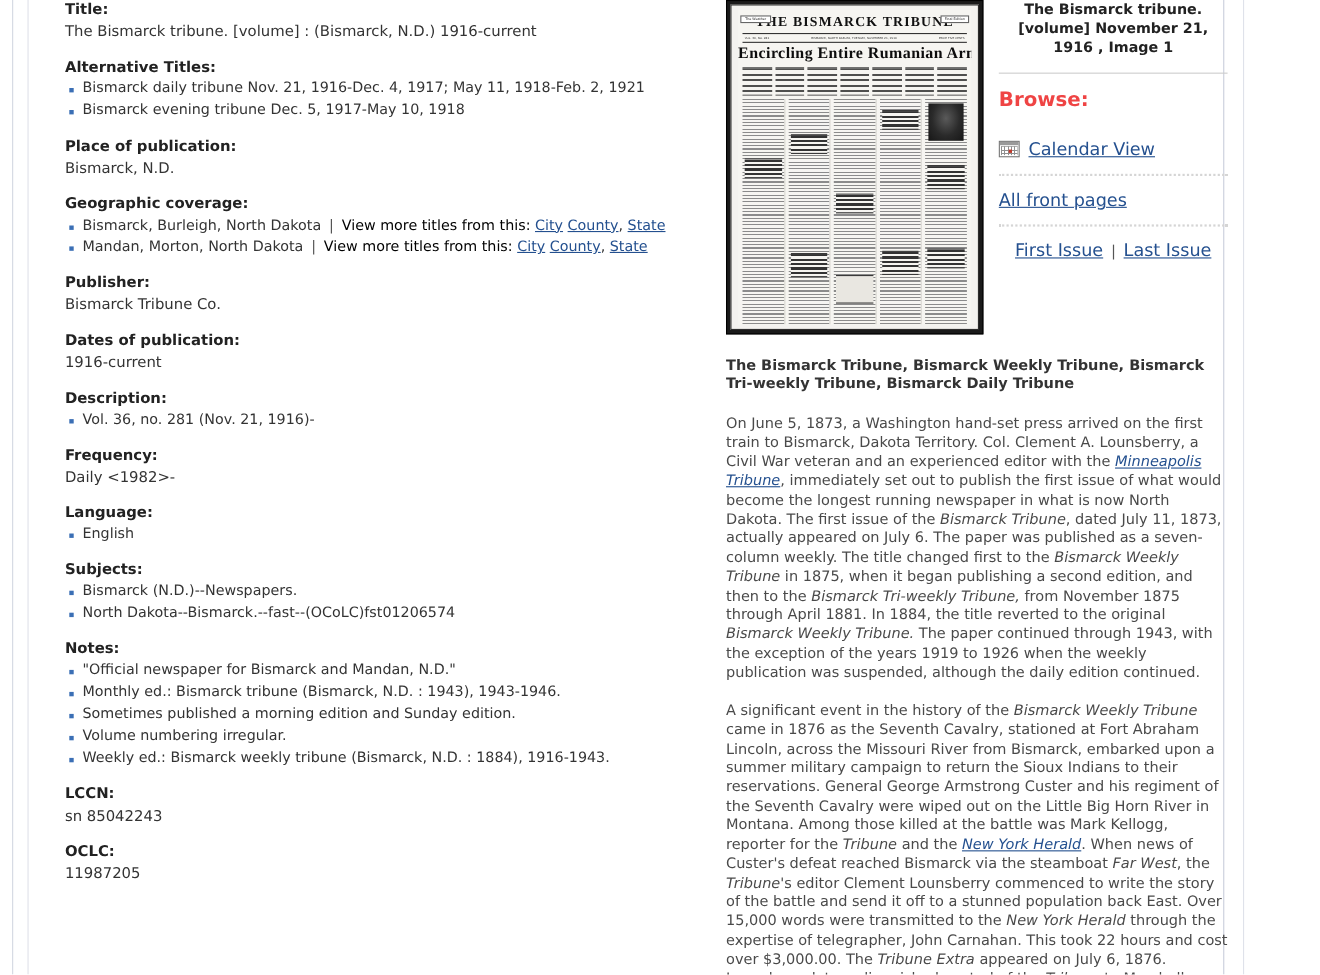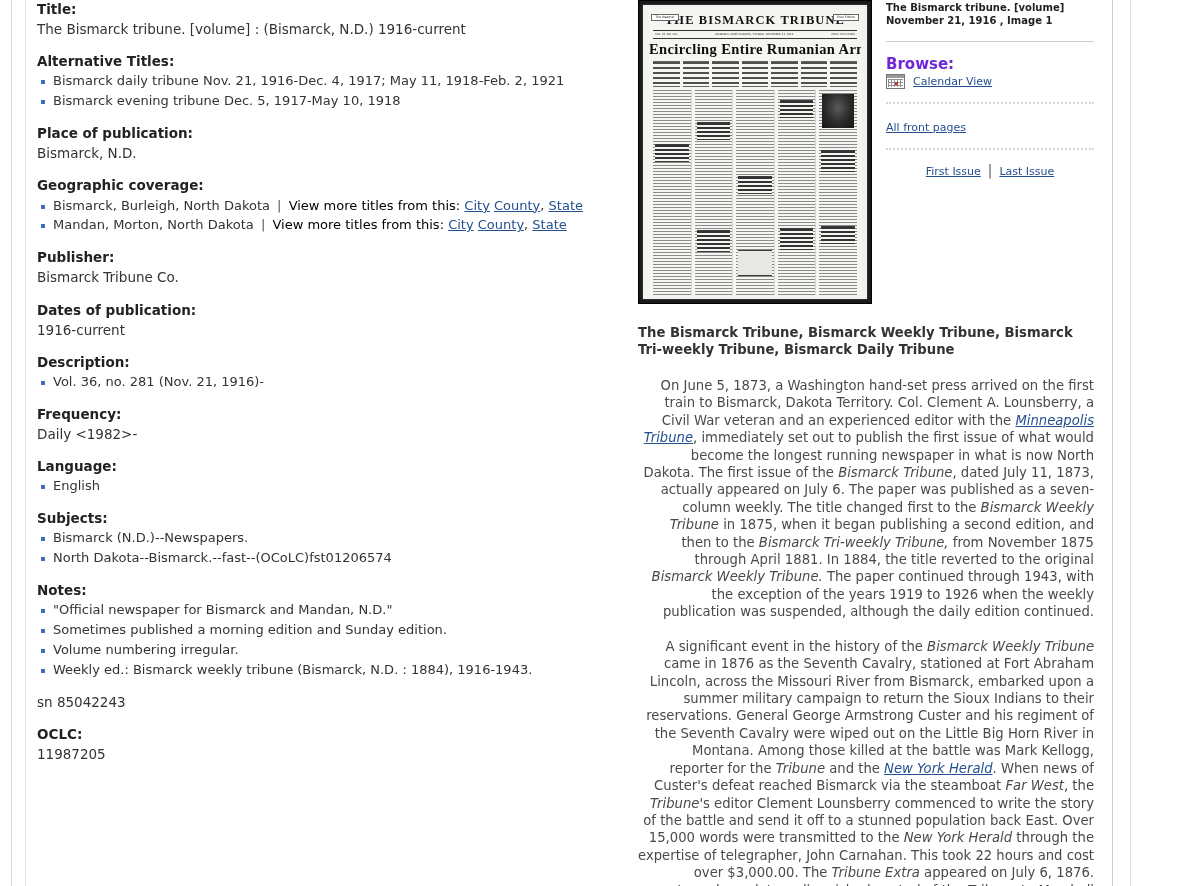--- a/index.html
+++ b/index.html
@@ -25,21 +25,21 @@
     width: 1px;
     background: #c9cedb;
   }
   .frame-line.l1 { left: 11px; background: #d3d7e2; }
   .frame-line.l2 { left: 25px; background: #dfe2ea; }
   .frame-line.r1 { left: 1112px; background: #c9cedb; }
   .frame-line.r2 { left: 1130px; background: #dfe2ea; }
 
   .page {
     position: absolute;
-    left: 18px;
+    left: 40px;
     top: 0;
     width: 1086px;
     height: 886px;
     display: flex;
     align-items: flex-start;
   }
 
   
   .left-col {
     width: 620px;
@@ -217,39 +217,40 @@
     background: radial-gradient(ellipse at 50% 40%, #5a5a5a 0%, #2a2a2a 55%, #161616 100%);
   }
 
   .issue-meta {
     flex: 1;
     min-width: 0;
     padding-top: 1px;
   }
   .issue-title {
     font-weight: bold;
-    font-size: 10px;
+    font-size: 13px;
     line-height: 1.32;
     color: #222222;
+    text-align: center;
   }
   .hr-solid {
     border: none;
     border-top: 1px solid #cccccc;
     margin: 14px 0 13px 0;
   }
   .hr-dotted {
     border: none;
     border-top: 2px dotted #d5d5d5;
     margin: 13px 0 12px 0;
   }
   .browse-label {
     font-weight: bold;
-    font-size: 15px;
-    color: #6d28d9;
-    margin-bottom: 1px;
+    font-size: 18px;
+    color: #ef4444;
+    margin-bottom: 25px;
   }
   .browse-row {
     display: flex;
     align-items: center;
     gap: 8px;
   }
   .cal-icon {
     flex: none;
     width: 19px;
     height: 15px;
@@ -266,42 +267,42 @@
     position: absolute; left: 1px; right: 1px; top: 4px; bottom: 1px;
     background:
       repeating-linear-gradient(to right, #8f8f8f 0 1px, transparent 1px 3px),
       repeating-linear-gradient(to bottom, #8f8f8f 0 1px, transparent 1px 3px);
   }
   .cal-icon .cal-dot {
     position: absolute; left: 8px; top: 7px; width: 3px; height: 3px;
     background: #c0392b;
   }
   .side-link {
-    font-size: 11px;
+    font-size: 16px;
     color: #24508f;
     text-decoration: underline;
   }
   .issue-nav { font-size: 13.5px; color: #333; text-align: center; }
   .issue-nav .sep { padding: 0 7px; color: #555; }
 
   
   .narrative { margin-top: 20px; }
   .narr-heading {
     font-weight: bold;
     font-size: 13.2px;
     color: #333333;
     line-height: 1.32;
     margin-bottom: 18px;
   }
   .narr-p {
     font-size: 13.2px;
     line-height: 1.32;
     color: #4a4a4a;
     margin: 0 0 17px 0;
-    text-align: right;
+    text-align: left;
   }
   .narr-p i { font-style: italic; }
   .narr-p a {
     color: #24508f;
     text-decoration: underline;
     font-style: italic;
     font-weight: normal;
   }
 </style>
 </head>
@@ -366,26 +367,28 @@
           <div class="field-label">Subjects:</div>
           <ul class="field-list">
             <li>Bismarck (N.D.)--Newspapers.</li>
             <li>North Dakota--Bismarck.--fast--(OCoLC)fst01206574</li>
           </ul>
         </div>
         <div class="field">
           <div class="field-label">Notes:</div>
           <ul class="field-list">
             <li>"Official newspaper for Bismarck and Mandan, N.D."</li>
+            <li>Monthly ed.: Bismarck tribune (Bismarck, N.D. : 1943), 1943-1946.</li>
             <li>Sometimes published a morning edition and Sunday edition.</li>
             <li>Volume numbering irregular.</li>
             <li>Weekly ed.: Bismarck weekly tribune (Bismarck, N.D. : 1884), 1916-1943.</li>
           </ul>
         </div>
         <div class="field">
+          <div class="field-label">LCCN:</div>
           <div class="field-value">sn 85042243</div>
         </div>
         <div class="field">
           <div class="field-label">OCLC:</div>
           <div class="field-value">11987205</div>
         </div>
       </div>
   </div>
 
   <div class="right-col">

